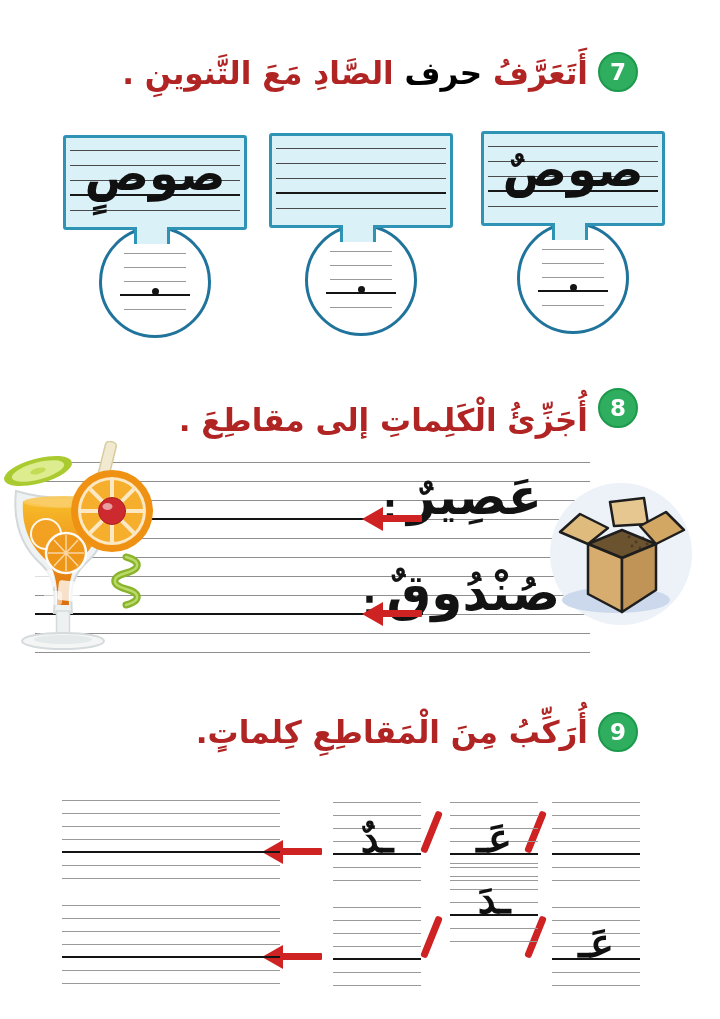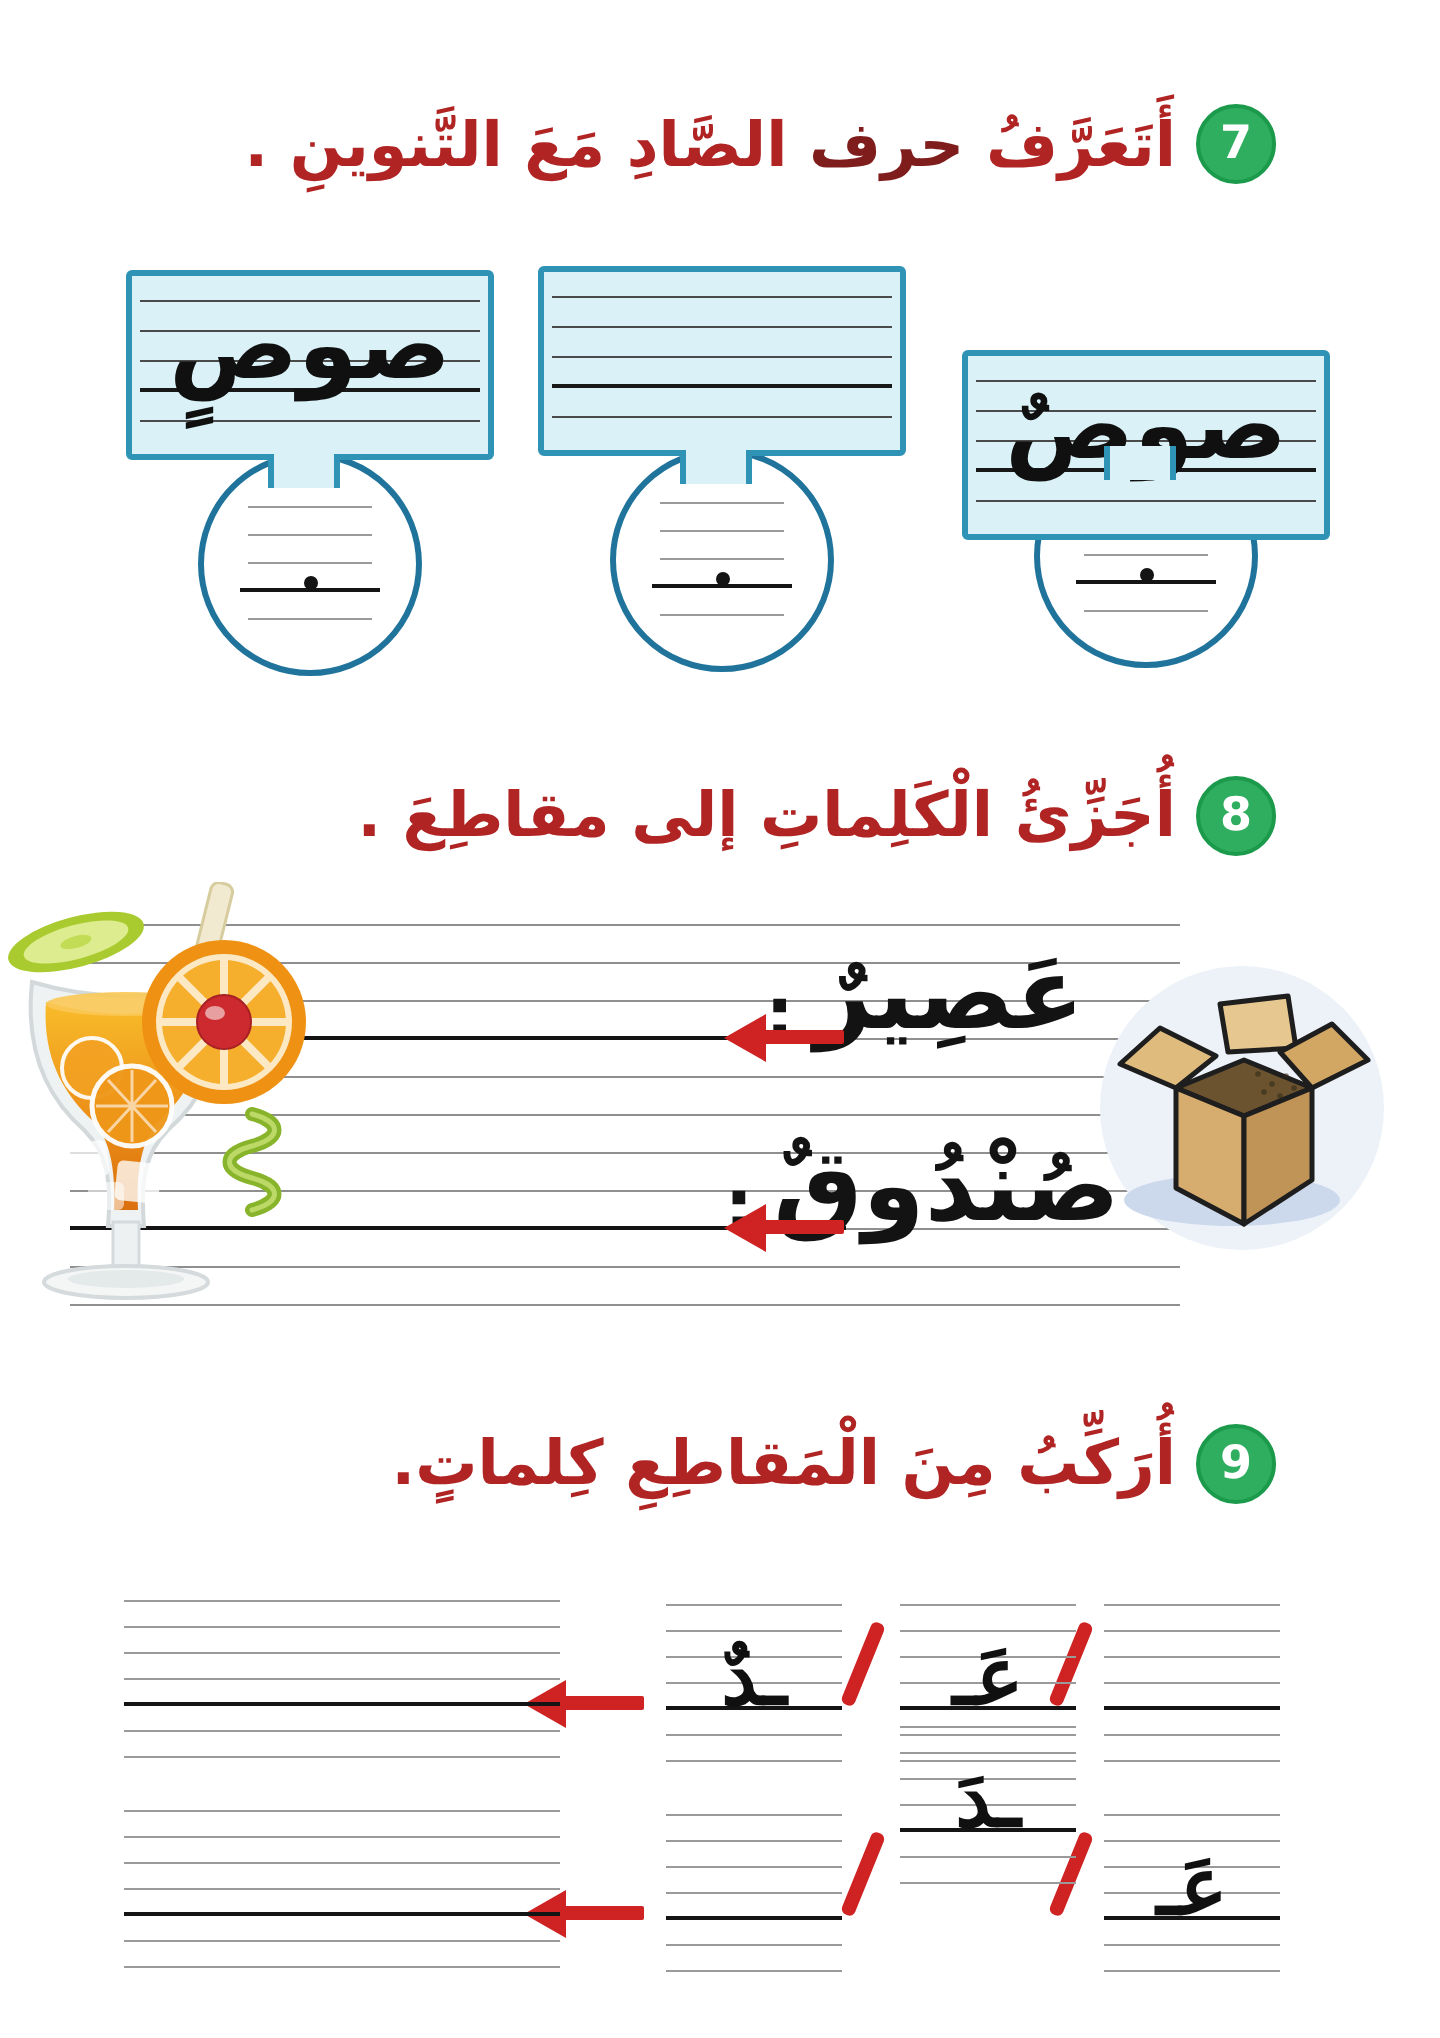--- a/index.html
+++ b/index.html
@@ -14,21 +14,21 @@
     position:absolute; width:40px; height:40px; border-radius:50%;
     background:#2fae5f; border:2px solid #1c9a4b; color:#ffffff;
     display:flex; align-items:center; justify-content:center;
     font-size:23px; font-weight:bold;
   }
   
   .title {
     position:absolute; direction:rtl; white-space:nowrap;
     font-size:31px; font-weight:bold; color:#b02423; line-height:1.35;
   }
-  .title .hl { color:#7f1d1d; }
+  .title .hl { color:#000000; }
   
   .card {
     position:absolute; width:184px; height:95px;
     background:#d9f1f7; border:3px solid #2f93b5; border-radius:3px; z-index:2;
   }
   .card-lines {
     position:absolute; left:4px; right:4px; top:12px; bottom:5px;
     background:repeating-linear-gradient(to bottom,#4a4a4a 0 1px,transparent 1px 15px);
   }
   .card-baseline { position:absolute; left:4px; right:4px; top:56px; height:2px; background:#181818; }
@@ -96,21 +96,21 @@
 
   <div class="badge" style="left:598px; top:52px;">7</div>
 
   <div class="title" style="right:132px; top:53px;">
     <span>أَتَعَرَّفُ</span>
     <span class="hl">حرف</span>
     <span>الصَّادِ مَعَ التَّنوينِ</span>
     <span>.</span>
   </div>
 
-  <div class="card" style="left:481px; top:131px;margin-top:44px;">
+  <div class="card" style="left:481px; top:131px;">
     <div class="card-lines"></div>
     <div class="card-baseline"></div>
     <div class="card-word">صوصٌ</div>
   </div>
 
   <div class="card" style="left:269px; top:133px;">
     <div class="card-lines"></div>
     <div class="card-baseline"></div>
   </div>
 
@@ -134,21 +134,21 @@
     <div class="c-base"></div>
     <div class="c-dot"></div>
   </div>
   <div class="bubble" style="left:99px; top:226px;">
     <div class="c-lines"></div>
     <div class="c-base"></div>
     <div class="c-dot"></div>
   </div>
 
   <div class="badge" style="left:598px; top:388px;">8</div>
-  <div class="title" style="right:132px; top:388px;">
+  <div class="title" style="right:132px; top:400px;">
     <span>أُجَزِّئُ الْكَلِماتِ إلى مقاطِعَ .</span>
   </div>
 
   <div class="ruled8"></div>
   <div class="bold-seg" style="left:35px; top:518px; width:388px;"></div>
   <div class="bold-seg" style="left:35px; top:613px; width:388px;"></div>
 
   <div class="ex8-word" style="right:178px; top:472px;">
     <span class="w">عَصِيرٌ</span>
     <span class="c">:</span>

